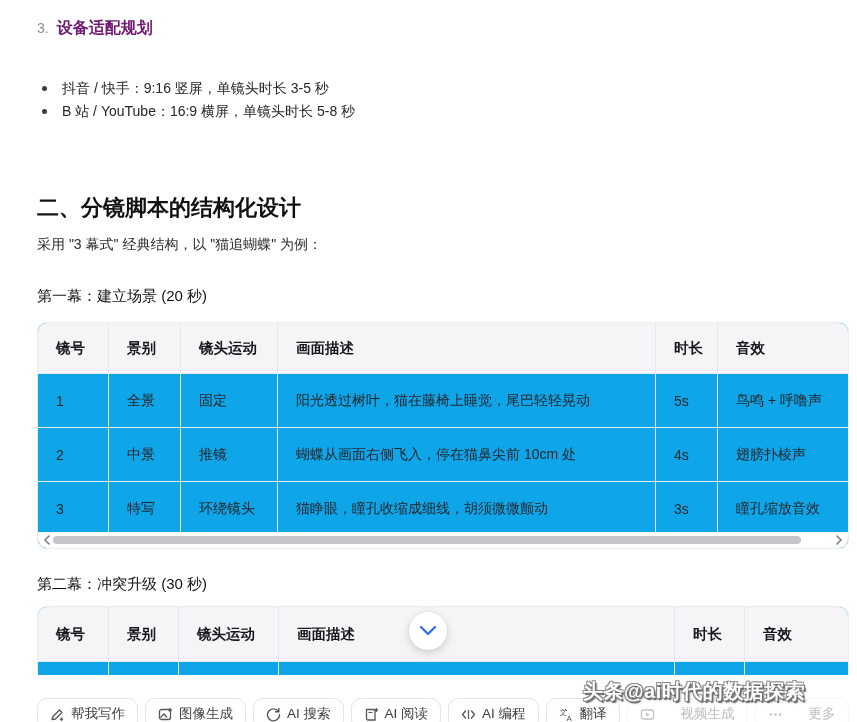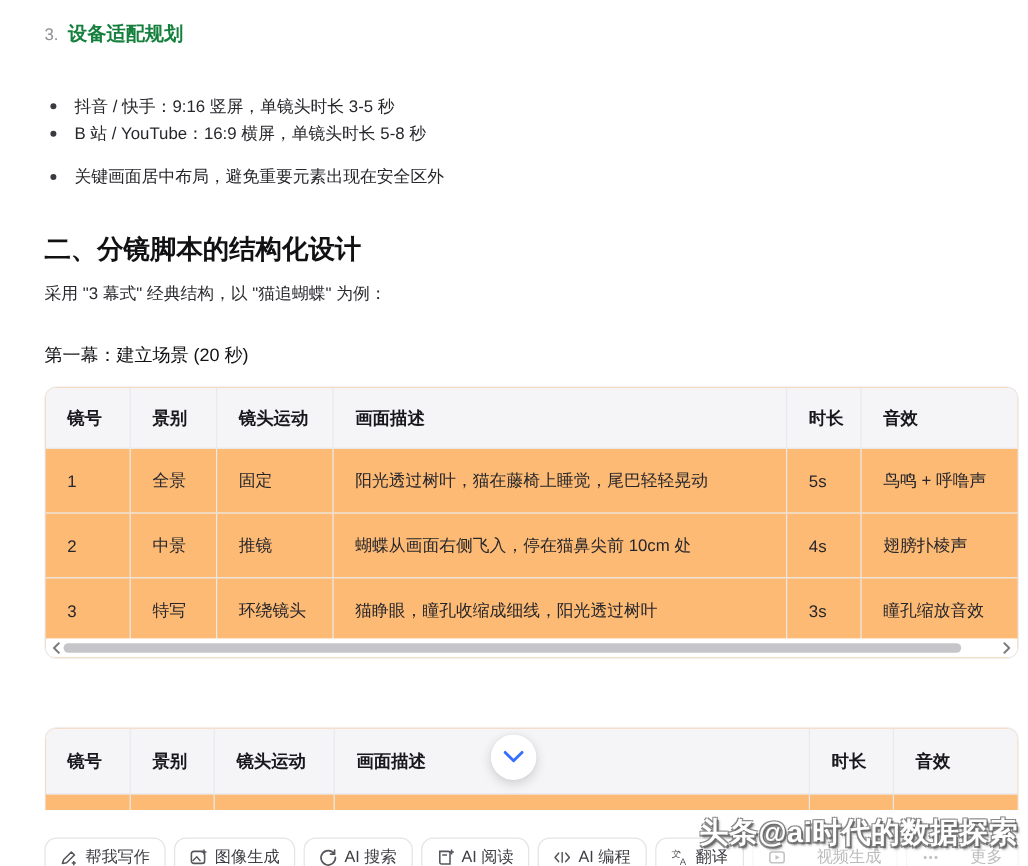--- a/index.html
+++ b/index.html
@@ -3,30 +3,30 @@
 <meta charset="utf-8">
 <style>
   html,body{margin:0;padding:0;background:#fff;}
   .page{
     position:relative;width:857px;height:722px;overflow:hidden;background:#ffffff;
     font-family:"Liberation Sans","DejaVu Sans",sans-serif;color:#23232a;
   }
   
   .num-item{position:absolute;left:37px;top:18px;font-size:16px;}
   .num-item .num{color:#8f8f94;font-weight:400;font-size:14px;margin-right:8px;}
-  .num-item .ttl{font-weight:bold;color:#15803d;}
+  .num-item .ttl{font-weight:bold;color:#701a75;}
   .bullet{position:absolute;left:62px;font-size:14px;color:#26262b;white-space:nowrap;}
   .bullet::before{content:"";position:absolute;left:-20px;top:6px;width:5px;height:5px;border-radius:50%;background:#3a3a40;}
   .h2{position:absolute;left:37px;top:193px;font-size:22px;font-weight:bold;color:#111114;}
   .intro{position:absolute;left:37px;top:236px;font-size:14px;color:#2a2a30;}
   .act{position:absolute;left:37px;font-size:15px;font-weight:normal;color:#121216;}
   .act1{top:287px;} .act2{top:575px;}
 
   
-  .tbl{position:absolute;left:37px;width:810px;background:#fdba74;border:1px solid #ececf0;overflow:hidden;}
+  .tbl{position:absolute;left:37px;width:810px;background:#0ea5e9;border:1px solid #ececf0;overflow:hidden;}
   .tbl1{top:322px;height:225px;border-radius:10px;}
   .tbl2{top:606px;height:68px;border-radius:10px 10px 0 0;border-bottom:none;}
   .grid{display:grid;}
   .g1{grid-template-columns:71px 72px 97px 378px 62px 200px;width:880px;}
   .g2{grid-template-columns:71px 70px 100px 396px 70px 173px;width:880px;}
   .thead{background:#f5f5f7;height:50px;border-bottom:1px solid #e9e9ed;}
   .tbl2 .thead{height:54px;}
   .cell{display:flex;align-items:center;padding-left:18px;font-size:14px;color:#26262b;
         border-right:1px solid #e9e9ed;overflow:hidden;white-space:nowrap;}
   .cell:last-child{border-right:none;}
@@ -48,36 +48,35 @@
     display:flex;align-items:center;justify-content:center;cursor:pointer;z-index:5;}
 
   
   .toolbar{position:absolute;left:37px;top:686px;display:flex;gap:7px;z-index:2;}
   .tb-btn{display:flex;align-items:center;gap:6px;height:30px;padding:0 12px;background:#fff;
     border:1px solid #e4e4e8;border-radius:10px;font-size:13.5px;color:#3e3e44;cursor:pointer;white-space:nowrap;margin-top:12px;}
   .tb-btn .ic{display:flex;align-items:center;color:#55555c;}
   .tb-btn.ghost{opacity:0.35;gap:26px;}
 
   
-  .watermark{position:absolute;left:583px;top:678px;z-index:6;font-size:24px;font-weight:bold;color:#ffffff;
+  .watermark{position:absolute;left:583px;top:678px;z-index:6;font-size:20px;font-weight:bold;color:#ffffff;
     white-space:nowrap;letter-spacing:0.5px;
     text-shadow:1.5px 1.5px 0 #6e6e6e,-1px -1px 0 #8a8a8a,1px -1px 0 #8a8a8a,-1px 1px 0 #8a8a8a,2px 2px 2px rgba(90,90,90,.7);}
 </style>
 </head>
 <body>
 
 <div class="page">
 
   <div class="num-item">
     <span class="num">3.</span><span class="ttl">设备适配规划</span>
   </div>
 
   <div class="bullet" style="top:80px;">抖音 / 快手：9:16 竖屏，单镜头时长 3-5 秒</div>
   <div class="bullet" style="top:103px;">B 站 / YouTube：16:9 横屏，单镜头时长 5-8 秒</div>
-  <div class="bullet" style="top:139px;">关键画面居中布局，避免重要元素出现在安全区外</div>
 
   <div class="h2">二、分镜脚本的结构化设计</div>
   <div class="intro">采用 "3 幕式" 经典结构，以 "猫追蝴蝶" 为例：</div>
 
   <div class="act act1">第一幕：建立场景 (20 秒)</div>
 
   <div class="tbl tbl1">
     <div class="grid g1 thead">
       <div class="cell">镜号</div>
       <div class="cell">景别</div>
@@ -99,39 +98,40 @@
       <div class="cell">中景</div>
       <div class="cell">推镜</div>
       <div class="cell">蝴蝶从画面右侧飞入，停在猫鼻尖前 10cm 处</div>
       <div class="cell">4s</div>
       <div class="cell">翅膀扑棱声</div>
     </div>
     <div class="grid g1 trow">
       <div class="cell">3</div>
       <div class="cell">特写</div>
       <div class="cell">环绕镜头</div>
-      <div class="cell">猫睁眼，瞳孔收缩成细线，阳光透过树叶</div>
+      <div class="cell">猫睁眼，瞳孔收缩成细线，胡须微微颤动</div>
       <div class="cell">3s</div>
       <div class="cell">瞳孔缩放音效</div>
     </div>
     <div class="hscroll">
       <div class="scroll-arrow left">
         <svg width="8" height="10" viewBox="0 0 8 10">
             <polyline points="6,1 2,5 6,9" fill="none" stroke="#7a7a80" stroke-width="1.6" stroke-linecap="round" stroke-linejoin="round"></polyline>
           </svg>
       </div>
       <div class="scroll-thumb"></div>
       <div class="scroll-arrow right">
         <svg width="8" height="10" viewBox="0 0 8 10">
             <polyline points="2,1 6,5 2,9" fill="none" stroke="#7a7a80" stroke-width="1.6" stroke-linecap="round" stroke-linejoin="round"></polyline>
           </svg>
       </div>
     </div>
   </div>
 
+  <div class="act act2">第二幕：冲突升级 (30 秒)</div>
 
   <div class="tbl tbl2">
     <div class="grid g2 thead">
       <div class="cell">镜号</div>
       <div class="cell">景别</div>
       <div class="cell">镜头运动</div>
       <div class="cell">画面描述</div>
       <div class="cell">时长</div>
       <div class="cell">音效</div>
     </div>

